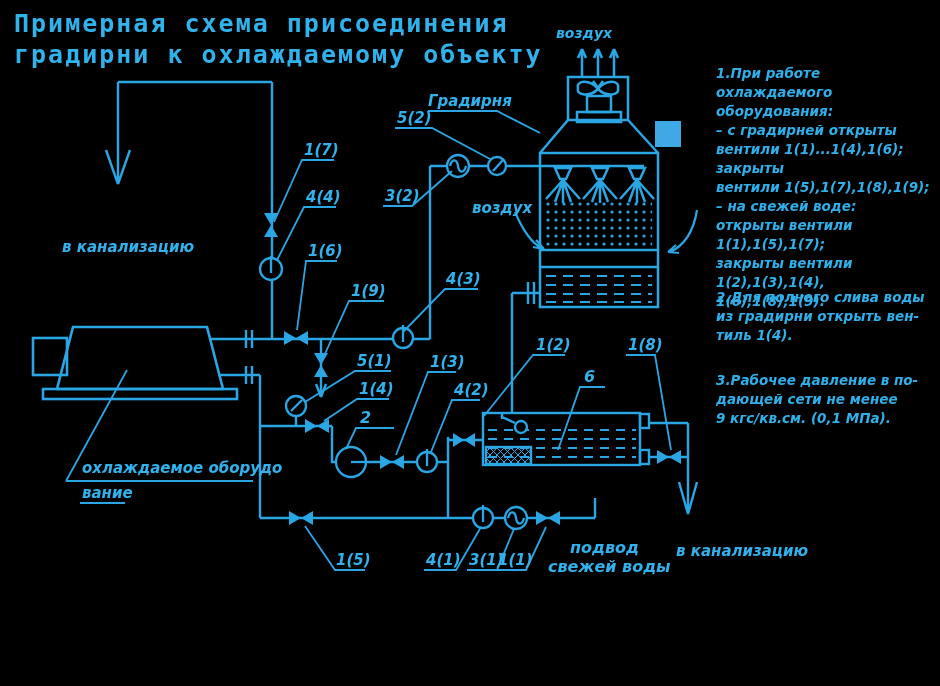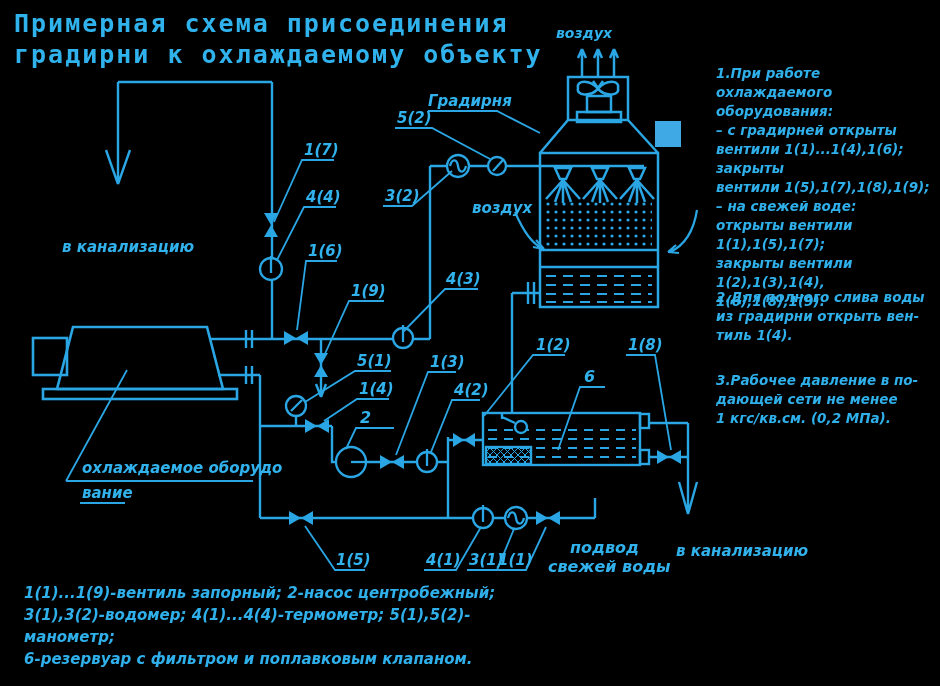--- a/index.html
+++ b/index.html
@@ -34,24 +34,21 @@
 вентили 1(5),1(7),1(8),1(9);
 – на свежей воде:
 открыты вентили 1(1),1(5),1(7);
 закрыты вентили 1(2),1(3),1(4),
 1(6),1(8),1(9).</div>
   <div class="note" style="top:288px">2.Для полного слива воды
 из градирни открыть вен-
 тиль 1(4).</div>
   <div class="note" style="top:371px">3.Рабочее давление в по-
 дающей сети не менее
-1 кгс/кв.см. (0,2 МПа).</div>
-  <div class="legend">1(1)...1(9)-вентиль запорный; 2-насос центробежный;
-3(1),3(2)-водомер; 4(1)...4(4)-термометр; 5(1),5(2)-манометр;
-6-резервуар с фильтром и поплавковым клапаном.</div>
+9 кгс/кв.см. (0,1 МПа).</div>
 
   <svg width="940" height="686" viewBox="0 0 940 686">
     <defs>
       <pattern id="dots" width="8" height="8" patternUnits="userSpaceOnUse">
         <circle cx="4" cy="4" r="1.6" fill="#2aa6e4"></circle>
       </pattern>
       <pattern id="hatch" width="7" height="7" patternUnits="userSpaceOnUse">
         <path d="M0,7 L7,0 M0,0 L7,7" stroke="#2aa6e4" stroke-width="1"></path>
       </pattern>
     </defs>

